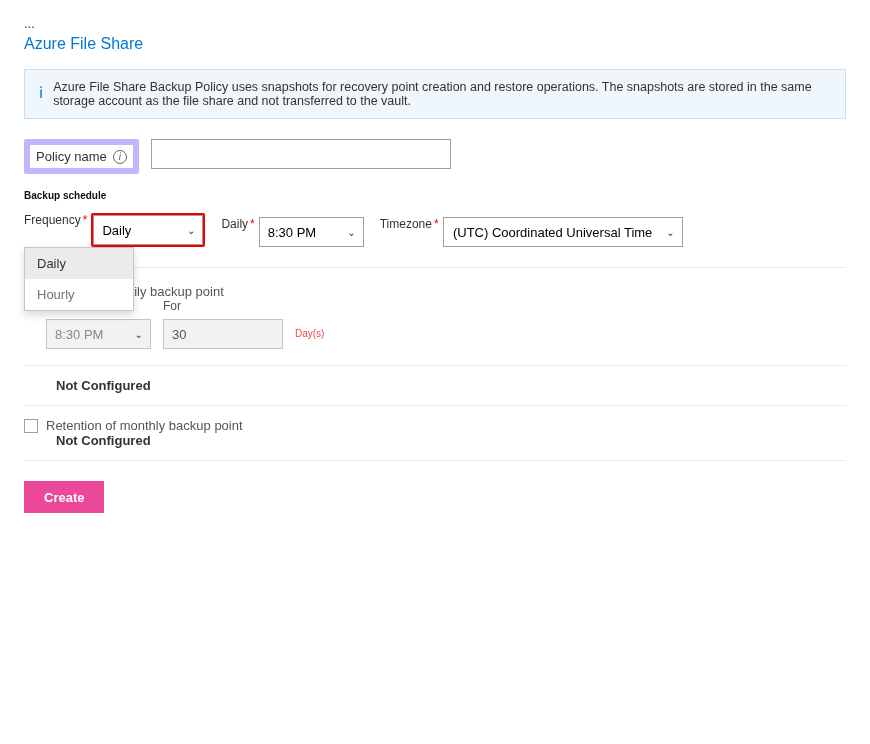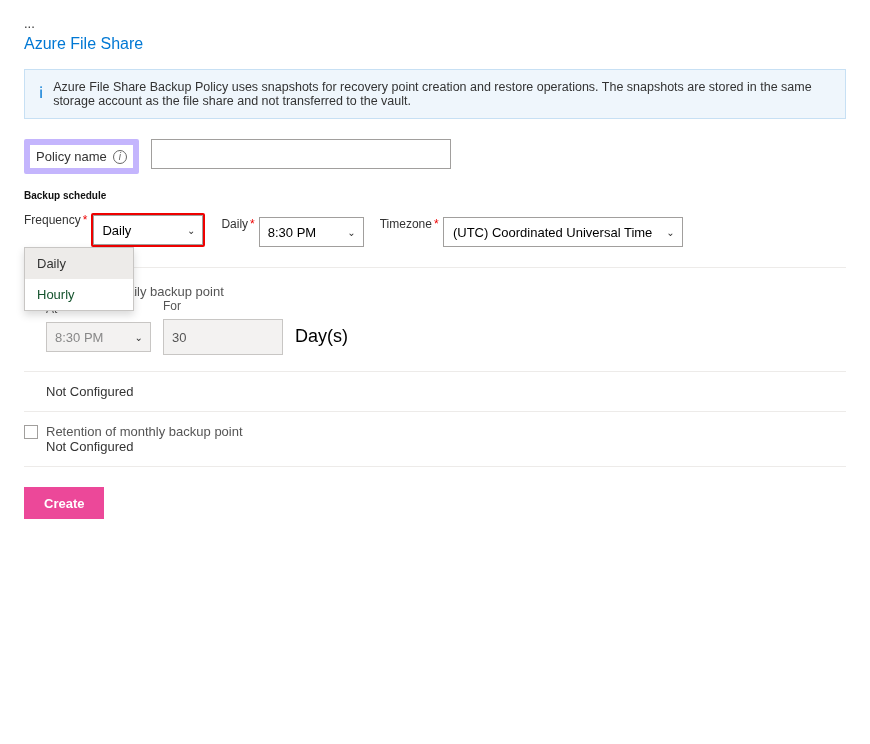--- a/index.html
+++ b/index.html
@@ -173,21 +173,21 @@
       padding: 8px 12px;
       font-size: 13px;
       cursor: pointer;
       color: #333;
     }
     .dropdown-item.selected {
       background: #edebe9;
       font-weight: 400;
     }
     .dropdown-item.hourly {
-      color: #14532d;
+      color: #737373;
     }
     
     .retention-section {
       border-top: 1px solid #edebe9;
       padding-top: 16px;
       margin-top: 8px;
     }
     .checkbox-label {
       display: flex;
       align-items: center;
@@ -223,37 +223,37 @@
       flex-direction: column;
       gap: 2px;
     }
     .for-input-wrapper {
       display: flex;
       flex-direction: column;
       gap: 2px;
     }
     .for-input {
       width: 120px;
-      height: 36px;
+      height: 30px;
       border: 1px solid #c8c6c4;
       padding: 4px 8px;
       font-size: 13px;
       background: #f3f2f1;
       color: #555;
     }
     .days-label {
-      font-size: 18px;
-      color: #000000;
+      font-size: 10px;
+      color: #ef4444;
       padding-top: 18px;
     }
     .not-configured {
       font-size: 13px;
-      font-weight: 400;
-      color: #333;
-      margin-left: 22px;
+      font-weight: 700;
+      color: #333;
+      margin-left: 32px;
       margin-bottom: 8px;
     }
     .section-divider {
       border: none;
       border-top: 1px solid #edebe9;
       margin: 12px 0;
     }
     .footer {
       margin-top: 20px;
     }

